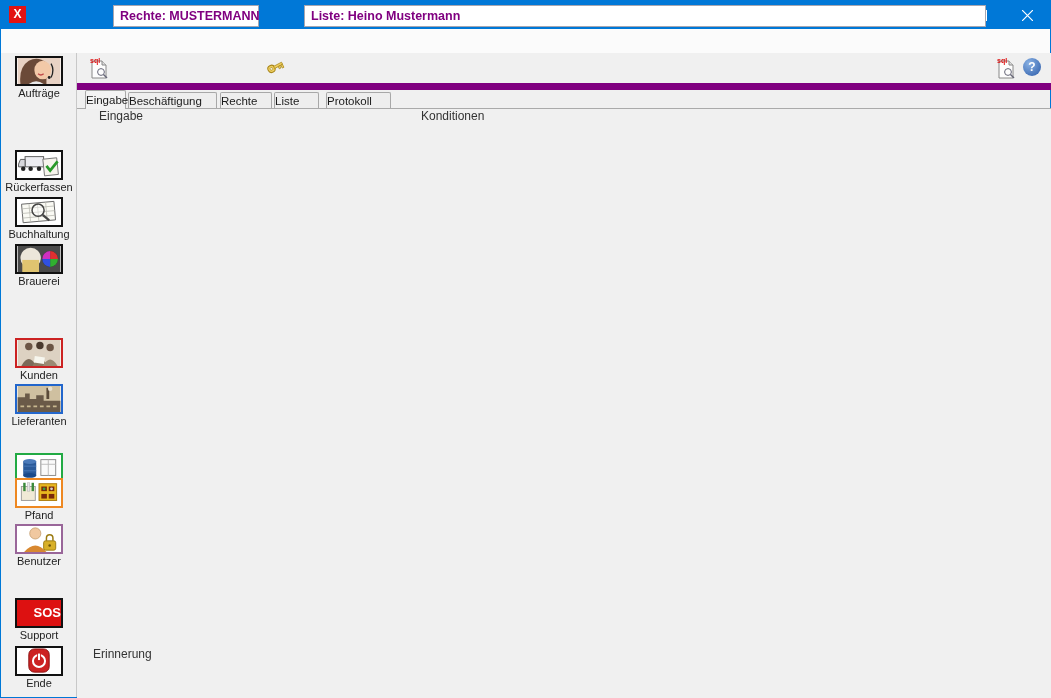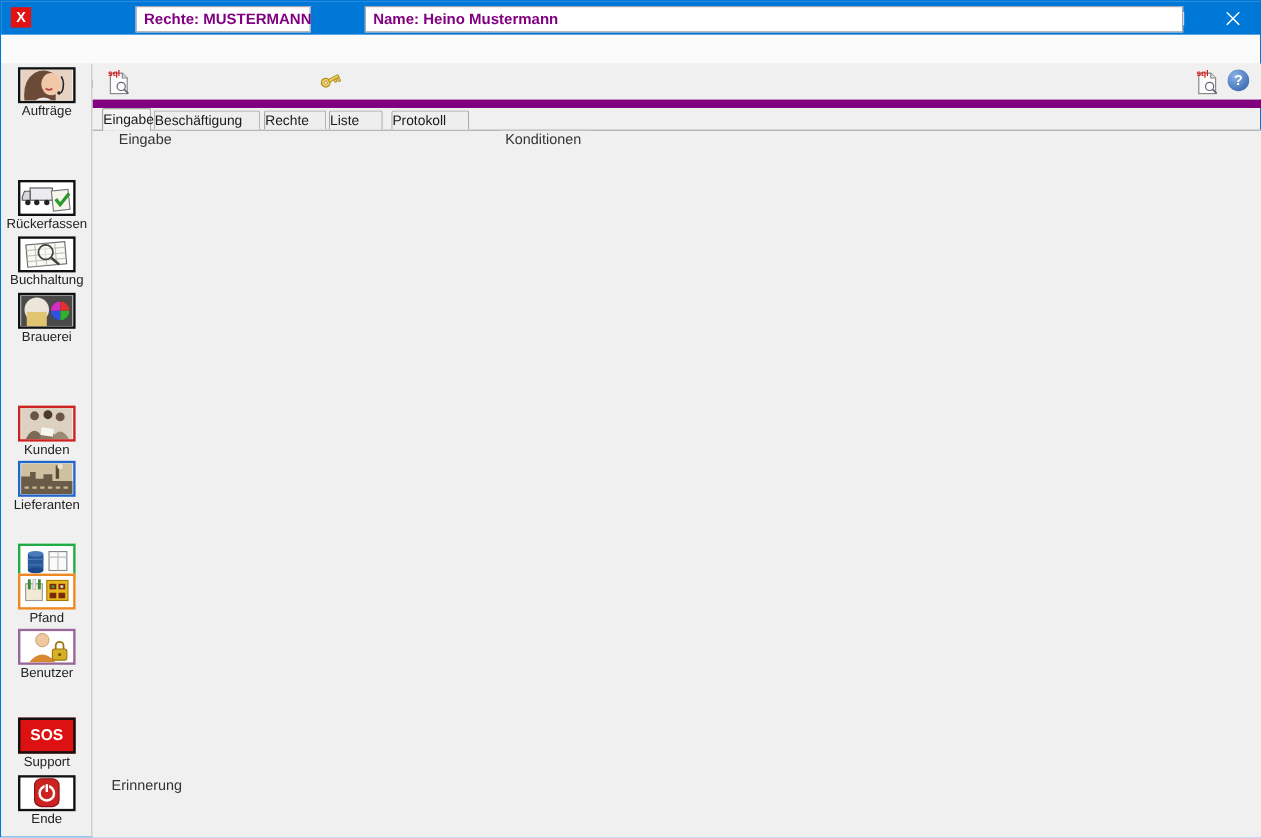--- a/index.html
+++ b/index.html
@@ -23,21 +23,21 @@
   
   .tab{position:absolute;top:91px;height:16px;border:1px solid #a8a8a8;border-bottom:none;border-radius:2px 2px 0 0;background:#eeeeee;font-size:11.5px;line-height:16px;box-sizing:border-box;cursor:default;z-index:2;}
   .tab.active{top:89px;height:19px;background:#f3f3f3;z-index:4;line-height:19px;}
   .pane{position:absolute;left:76px;top:107px;width:975px;height:589px;background:#f0f0f0;border-top:1px solid #aaa;z-index:1;}
   
   .sidebar{position:absolute;left:0;top:52px;width:76px;height:644px;background:#f0f0f0;border-right:1px solid #c8c8c8;box-sizing:border-box;z-index:5;}
   .sideitem{position:absolute;left:0;width:76px;text-align:center;cursor:pointer;}
   .sideicon{display:block;margin:0 auto;width:48px;height:30px;border:2px solid #111;background:#fff;box-sizing:border-box;overflow:hidden;}
   .sideicon svg{display:block;width:44px;height:26px;}
   .sidelabel{display:block;font-size:11px;margin-top:1px;color:#222;}
-  .sos{background:#dd1111;color:#fff;font-weight:bold;font-size:13px;line-height:26px;text-align:center;}
+  .sos{background:#dd1111;color:#fff;font-weight:bold;font-size:13px;line-height:26px;text-align:right;}
   
   .gbox{position:absolute;border:1px solid #d2d2d2;border-radius:2px;}
   .legend{position:absolute;background:#f0f0f0;padding:0 4px;font-size:12px;color:#333;z-index:3;}
   
   .flabel{position:absolute;font-size:12px;line-height:19px;color:#1a1a1a;white-space:nowrap;}
   .inp{position:absolute;height:19px;border:1px solid #bdbdbd;background:#ededed;font:12px "Liberation Sans",sans-serif;padding:0 4px;box-sizing:border-box;color:#111;}
   .inp.white{background:#fff;border-color:#949494;}
   .icobtn{position:absolute;width:19px;height:17px;display:flex;align-items:center;justify-content:center;cursor:pointer;}
   .selbox{position:absolute;height:21px;border:1px solid #8a8a8a;background:#fff;box-sizing:border-box;font-size:12px;display:flex;align-items:center;justify-content:space-between;padding:0 4px;cursor:pointer;}
   .checkbox{position:absolute;width:14px;height:14px;border-radius:2px;box-sizing:border-box;cursor:pointer;}
@@ -127,21 +127,21 @@
     <svg width="21" height="17">
       <g transform="rotate(-28 10 9)">
         <circle cx="6" cy="9" r="3.6" fill="#f0d060" stroke="#a8861a"></circle>
         <circle cx="6" cy="9" r="1.4" fill="#f0f0e0" stroke="#a8861a" stroke-width="0.6"></circle>
         <rect x="9" y="7.8" width="9" height="2.4" fill="#f0d060" stroke="#a8861a" stroke-width="0.7"></rect>
         <rect x="13" y="10" width="1.8" height="2.6" fill="#f0d060" stroke="#a8861a" stroke-width="0.7"></rect>
         <rect x="16" y="10" width="1.8" height="3.4" fill="#f0d060" stroke="#a8861a" stroke-width="0.7"></rect>
       </g>
     </svg>
   </div>
-  <div class="infobox" style="left:303px;width:682px;">Name: Heino Mustermann</div>
+  <div class="infobox" style="left:303px;width:682px;">Liste: Heino Mustermann</div>
   <div class="abs" style="left:995px;top:55px;">
     <svg width="20" height="23">
       <path d="M3 5 L13 5 L17 9 L17 22 L3 22 Z" fill="#fdfdfd" stroke="#888"></path>
       <path d="M13 5 L13 9 L17 9" fill="#ddd" stroke="#888"></path>
       <text x="1" y="7" font-size="7" font-weight="bold" fill="#dd1111" font-family="Liberation Sans, sans-serif">sql</text>
       <circle cx="12" cy="16" r="3.4" fill="none" stroke="#667"></circle>
       <line x1="14.5" y1="18.5" x2="18" y2="22" stroke="#667" stroke-width="1.4"></line>
     </svg>
   </div>
   <div class="helpico" style="left:1022px;top:57px;">?</div>

